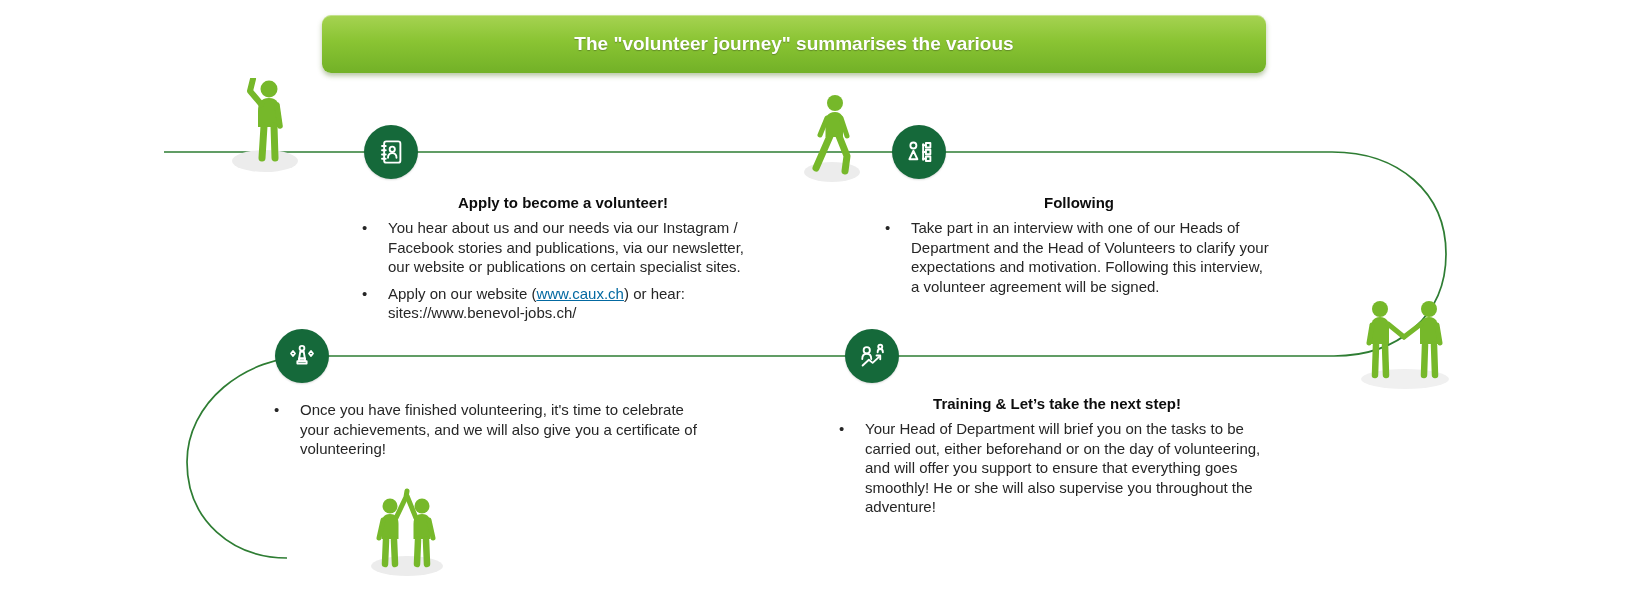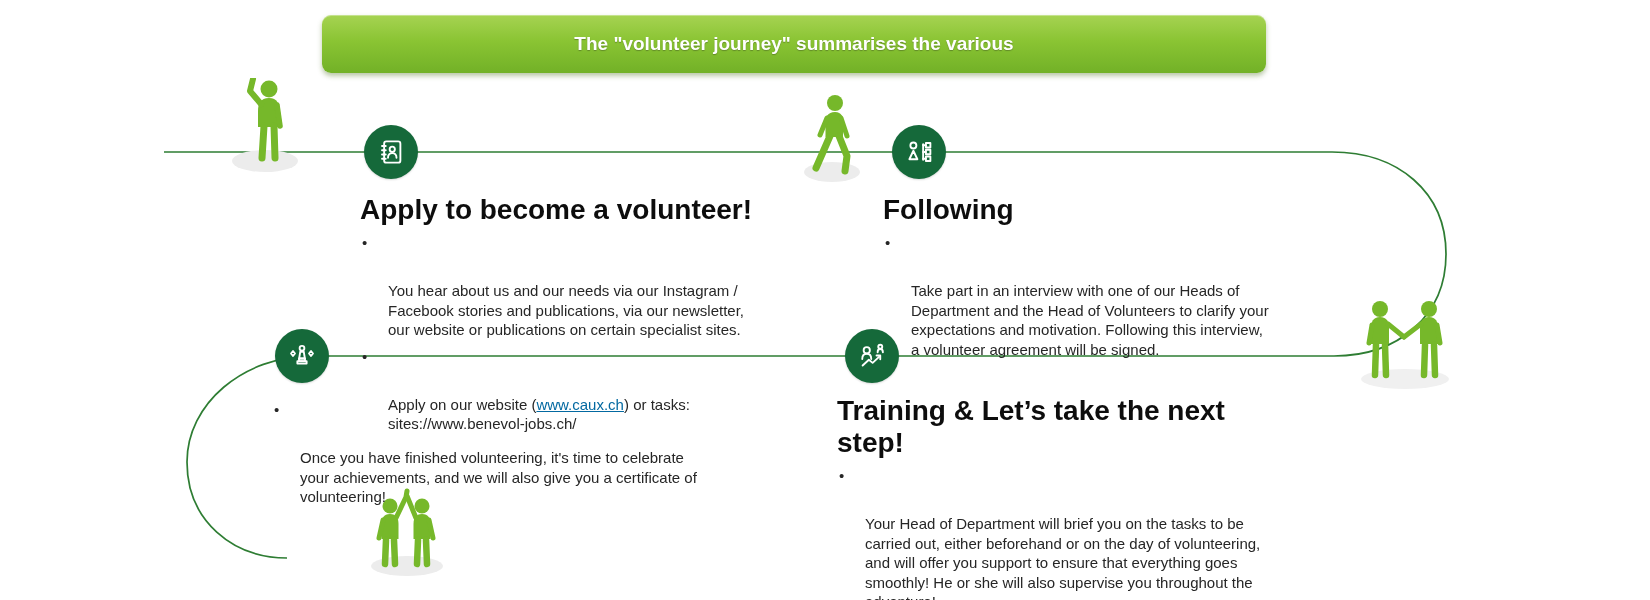--- a/index.html
+++ b/index.html
@@ -25,24 +25,24 @@
   .fig-stroke{stroke:#76b82a;fill:none;stroke-linecap:round;stroke-linejoin:round;}
   .fig-fill{fill:#76b82a;}
   
   .step-circle{
     position:absolute;width:54px;height:54px;border-radius:50%;background:#15693a;
     display:flex;align-items:center;justify-content:center;box-shadow:0 1px 2px rgba(0,0,0,.15);
   }
   .step-circle svg{stroke:#ffffff;fill:none;stroke-width:1.5;stroke-linecap:round;stroke-linejoin:round;}
   
   .tblock{position:absolute;color:#1f1f1f;}
-  .tblock h2{margin:0 0 7px 0;font-size:28px;font-weight:bold;color:#0d0d0d;}
+  .tblock h2{margin:0 0 7px 0;font-size:15px;font-weight:bold;color:#0d0d0d;text-align:center;}
   .bullet{display:flex;font-size:15px;line-height:19.5px;margin-bottom:7px;color:#262626;}
   .dot{flex:0 0 26px;padding-left:2px;}
-  .btxt{flex:1;margin-top:48px;}
+  .btxt{flex:1;}
   .link{color:#0369a1;text-decoration:underline;cursor:pointer;}
 </style>
 </head>
 <body>
 
 <div class="canvas">
 
   <svg class="path-svg" width="1650" height="600" viewBox="0 0 1650 600">
     <path d="M164 152 L1332 152
              C1398 152 1446 192 1446 254
@@ -152,21 +152,21 @@
   </div>
 
   <div class="tblock" style="left:360px;top:194px;width:406px;">
     <h2>Apply to become a volunteer!</h2>
     <div class="bullet">
       <span class="dot">•</span>
       <span class="btxt">You hear about us and our needs via our Instagram / Facebook stories and publications, via our newsletter, our website or publications on certain specialist sites.</span>
     </div>
     <div class="bullet">
       <span class="dot">•</span>
-      <span class="btxt"><span>Apply on our website (</span><a class="link">www.caux.ch</a><span>) or tasks:</span><br>
+      <span class="btxt"><span>Apply on our website (</span><a class="link">www.caux.ch</a><span>) or hear:</span><br>
         <span>sites://www.benevol-jobs.ch/</span>
       </span>
     </div>
   </div>
 
   <div class="tblock" style="left:883px;top:194px;width:392px;">
     <h2>Following</h2>
     <div class="bullet">
       <span class="dot">•</span>
       <span class="btxt">Take part in an interview with one of our Heads of Department and the Head of Volunteers to clarify your expectations and motivation. Following this interview, a volunteer agreement will be signed.</span>

